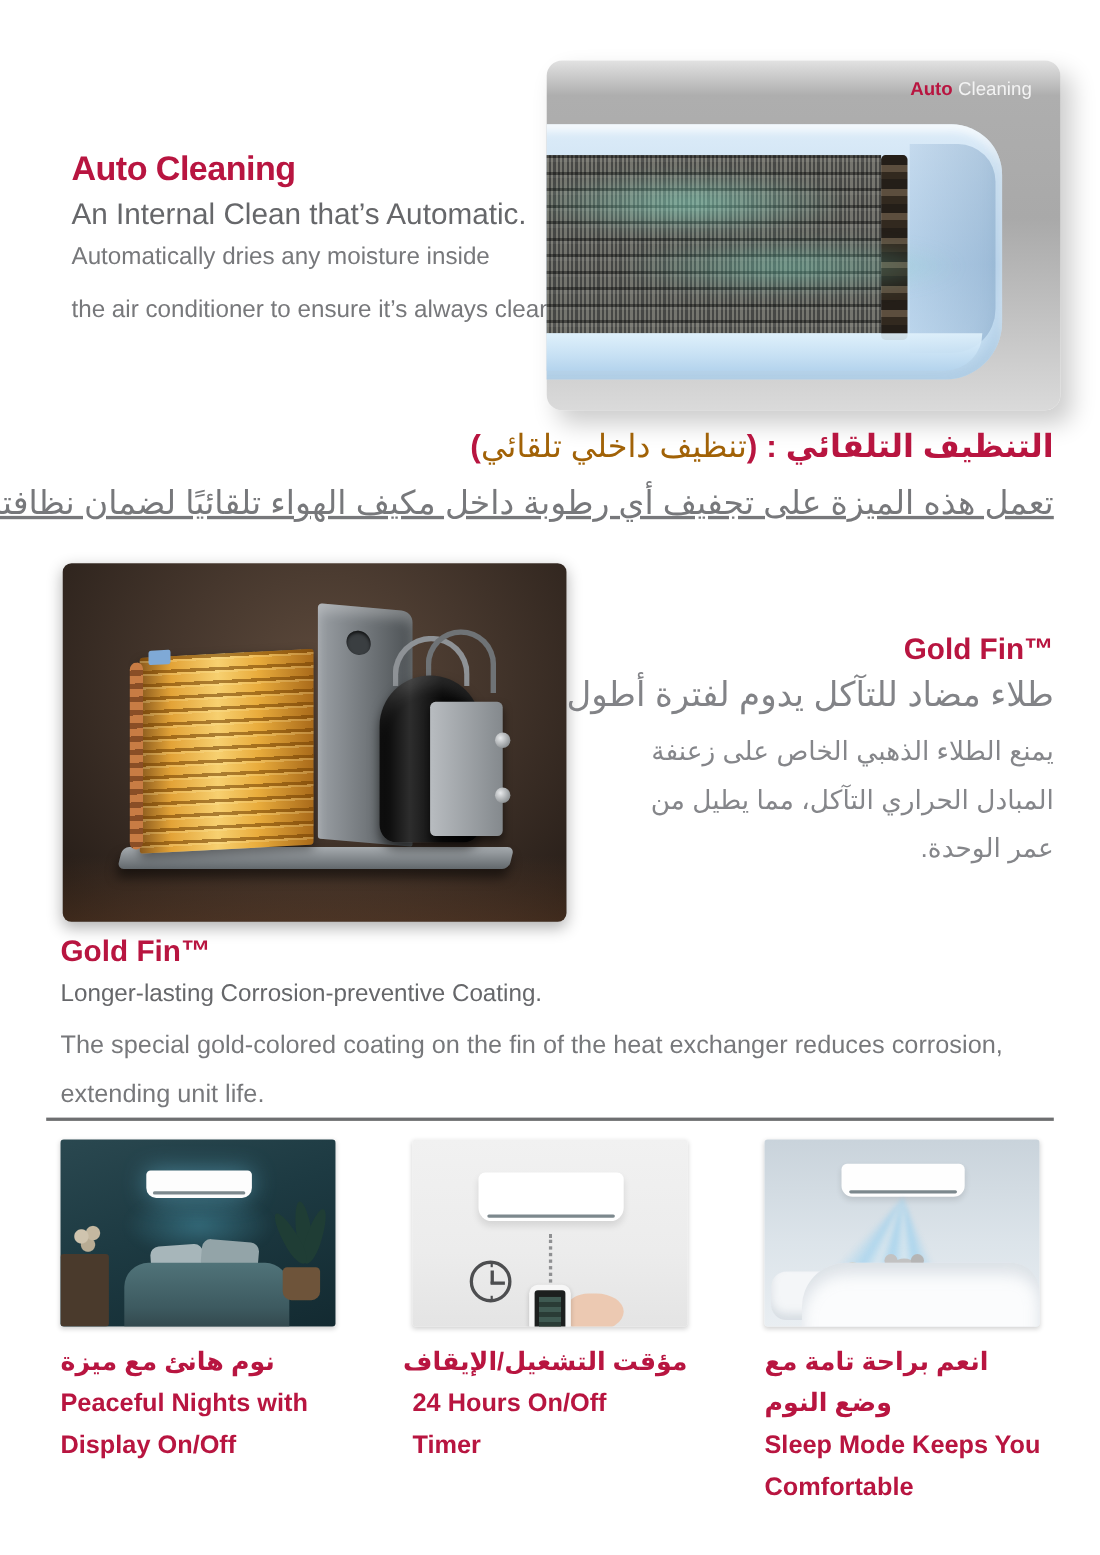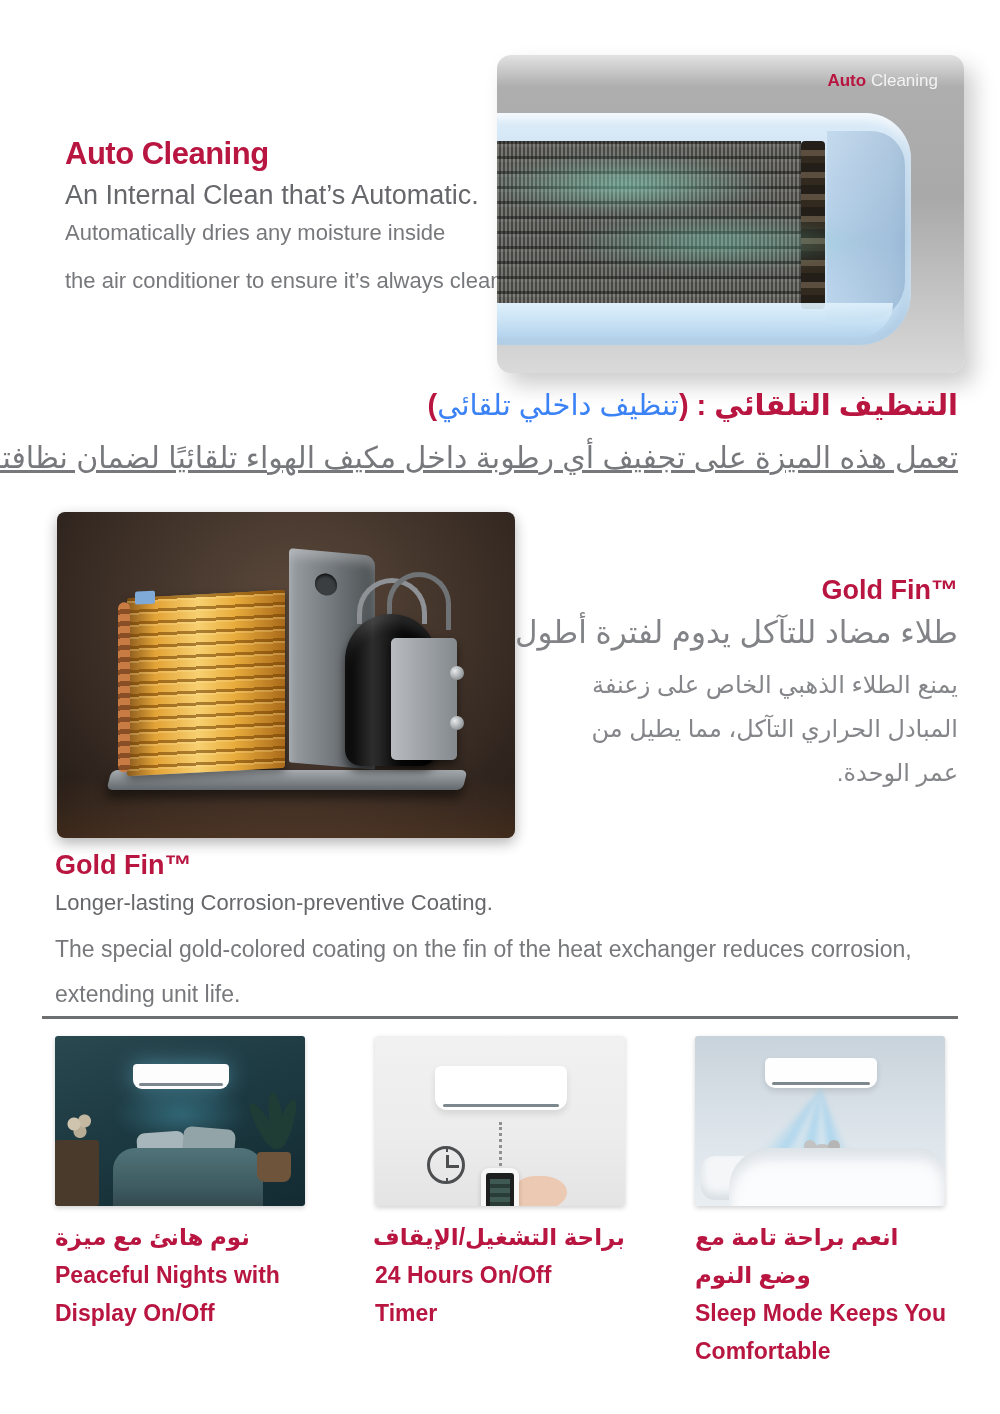--- a/index.html
+++ b/index.html
@@ -1,21 +1,21 @@
 <!DOCTYPE html>
 <html><head>
 <meta charset="utf-8">
 <style>
   * { margin:0; padding:0; box-sizing:border-box; }
   html,body { background:#ffffff; }
   body { font-family:"Liberation Sans","DejaVu Sans",sans-serif; }
   .page { position:relative; width:1000px; height:1414px; background:#ffffff; overflow:hidden; margin:0 auto; }
 
   .red { color:#b81540;margin-top:40px; }
-  .gray-inner { color:#3b82f6; }
+  .gray-inner { color:#a16207; }
 
   
   .hero-title { position:absolute; left:65px; top:136px; font-size:31px; font-weight:bold; color:#b81540; letter-spacing:-0.5px; }
   .hero-sub   { position:absolute; left:65px; top:180px; font-size:27px; color:#66676a; }
   .hero-b1    { position:absolute; left:65px; top:220px; font-size:22px; color:#77787b; }
   .hero-b2    { position:absolute; left:65px; top:268px; font-size:22px; color:#77787b; }
 
   .hero-img { position:absolute; left:497px; top:55px; width:467px; height:318px; border-radius:14px;
     background:linear-gradient(180deg,#e2e2e2 0%,#aeaeae 10%,#a9a9a9 45%,#c6c6c6 78%,#dadada 100%);
     box-shadow:10px 12px 22px rgba(0,0,0,0.20); overflow:hidden; }
@@ -245,21 +245,21 @@
     <div class="c3-blanket"></div>
   </figure>
 
   <div class="caption cap1">
     <div class="ar">نوم هانئ مع ميزة</div>
     <div>Peaceful Nights with</div>
     <div>Display On/Off</div>
   </div>
 
   <div class="caption cap2">
-    <div class="ar">براحة التشغيل/الإيقاف</div>
+    <div class="ar">مؤقت التشغيل/الإيقاف</div>
     <div>24 Hours On/Off</div>
     <div>Timer</div>
   </div>
 
   <div class="caption cap3">
     <div class="ar">انعم براحة تامة مع</div>
     <div class="ar">وضع النوم</div>
     <div>Sleep Mode Keeps You</div>
     <div>Comfortable</div>
   </div>

